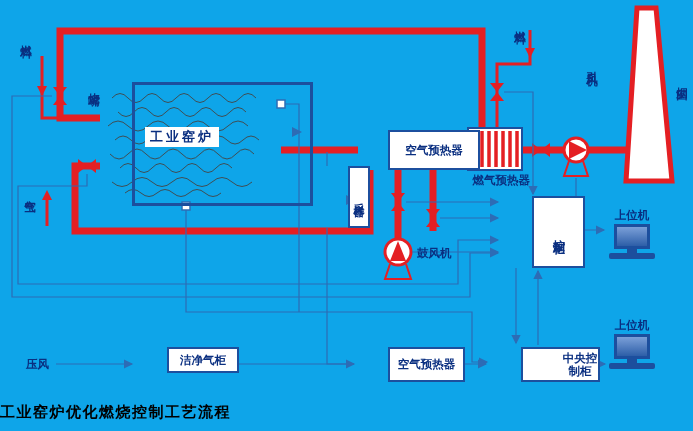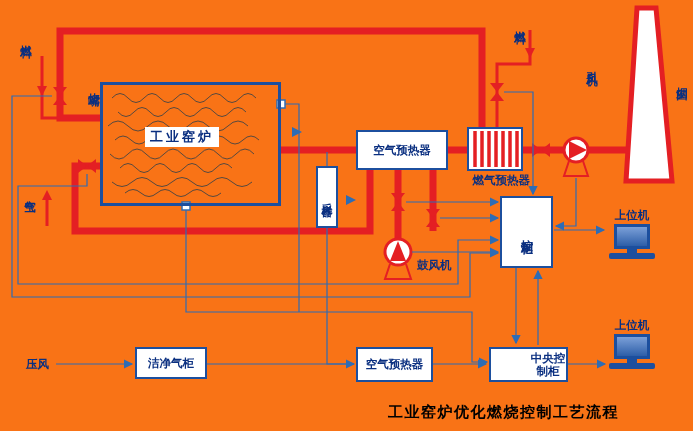--- a/index.html
+++ b/index.html
@@ -1,27 +1,27 @@
 <!DOCTYPE html>
 <html><head>
 <meta charset="utf-8">
 <style>
   html,body{margin:0;padding:0;background:#fff;}
-  .stage{position:relative;width:693px;height:431px;background:#f97316;overflow:hidden;
+  .stage{position:relative;width:693px;height:431px;background:#0ea5e9;overflow:hidden;
          font-family:"Liberation Sans",sans-serif;}
   .layer{position:absolute;left:0;top:0;width:693px;height:431px;}
   .box{position:absolute;box-sizing:border-box;border:2px solid #1c4f9e;background:#fff;
        display:flex;align-items:center;justify-content:center;
-       color:#0a2f80;font-weight:bold;font-size:11.5px;text-align:center;line-height:1.1;}
+       color:#0a2f80;font-weight:bold;font-size:11.5px;text-align:center;line-height:1.1;margin-left:32px;}
   .box.transparent{background:transparent;border-width:3px;}
   .lbl{position:absolute;color:#0a2f80;font-weight:bold;font-size:11.5px;white-space:nowrap;}
   .v{writing-mode:vertical-rl;text-orientation:upright;letter-spacing:2px;}
   .kiln-label{position:absolute;left:145px;top:127px;background:#fff;padding:1px 5px;
        color:#0a2f80;font-weight:bold;font-size:13px;letter-spacing:3px;}
-  .title{position:absolute;left:0;top:403px;width:619px;text-align:right;color:#000;
+  .title{position:absolute;left:0;top:403px;width:619px;text-align:left;color:#000;
        font-weight:bold;font-size:15px;letter-spacing:1.5px;}
   .pc{position:absolute;width:46px;}
   .pc .mon{width:36px;height:25px;margin:0 auto;box-sizing:border-box;border:3px solid #1c4f9e;
        background:linear-gradient(180deg,#7ba0d8,#2d5ea8);}
   .pc .stand{width:10px;height:4px;margin:0 auto;background:#1c4f9e;}
   .pc .base{width:46px;height:6px;background:#1c4f9e;border-radius:2px;}
 </style>
 </head>
 <body>
 
@@ -156,39 +156,39 @@
   <div class="lbl" style="left:460px;top:173px;width:70px;text-align:right;">燃气预热器</div>
 
   <div class="box" style="left:316px;top:166px;width:22px;height:62px;font-size:11px;">
     <span class="v">采样器</span>
   </div>
 
   <div class="box" style="left:500px;top:196px;width:53px;height:72px;font-size:12px;">
     <span class="v">控制柜</span>
   </div>
 
-  <div class="box" style="left:135px;top:347px;width:72px;height:32px;">
+  <div class="box" style="left:135px;top:347px;width:72px;height:26px;">
     <span>洁净气柜</span>
   </div>
 
   <div class="box" style="left:356px;top:347px;width:77px;height:35px;">
     <span>空气预热器</span>
   </div>
 
   <div class="box" style="left:489px;top:347px;width:79px;height:35px;padding-left:39px;">
     <span>中央控制柜</span>
   </div>
 
   <div class="lbl v" style="left:18px;top:36px;">燃料</div>
   <div class="lbl v" style="left:86px;top:84px;">烧嘴</div>
   <div class="lbl v" style="left:22px;top:190px;">空气</div>
   <div class="lbl v" style="left:512px;top:22px;">燃料</div>
   <div class="lbl v" style="left:584px;top:62px;">引风机</div>
   <div class="lbl v" style="left:674px;top:78px;">烟囱</div>
-  <div class="lbl" style="left:417px;top:258px;">鼓风机</div>
+  <div class="lbl" style="left:417px;top:246px;">鼓风机</div>
   <div class="lbl" style="left:26px;top:357px;text-align:right;">压风</div>
   <div class="lbl" style="left:607px;top:208px;width:50px;text-align:center;">上位机</div>
   <div class="lbl" style="left:607px;top:318px;width:50px;text-align:center;">上位机</div>
 
   <div class="pc" style="left:609px;top:224px;">
     <div class="mon"></div>
     <div class="stand"></div>
     <div class="base"></div>
   </div>
   <div class="pc" style="left:609px;top:334px;">

